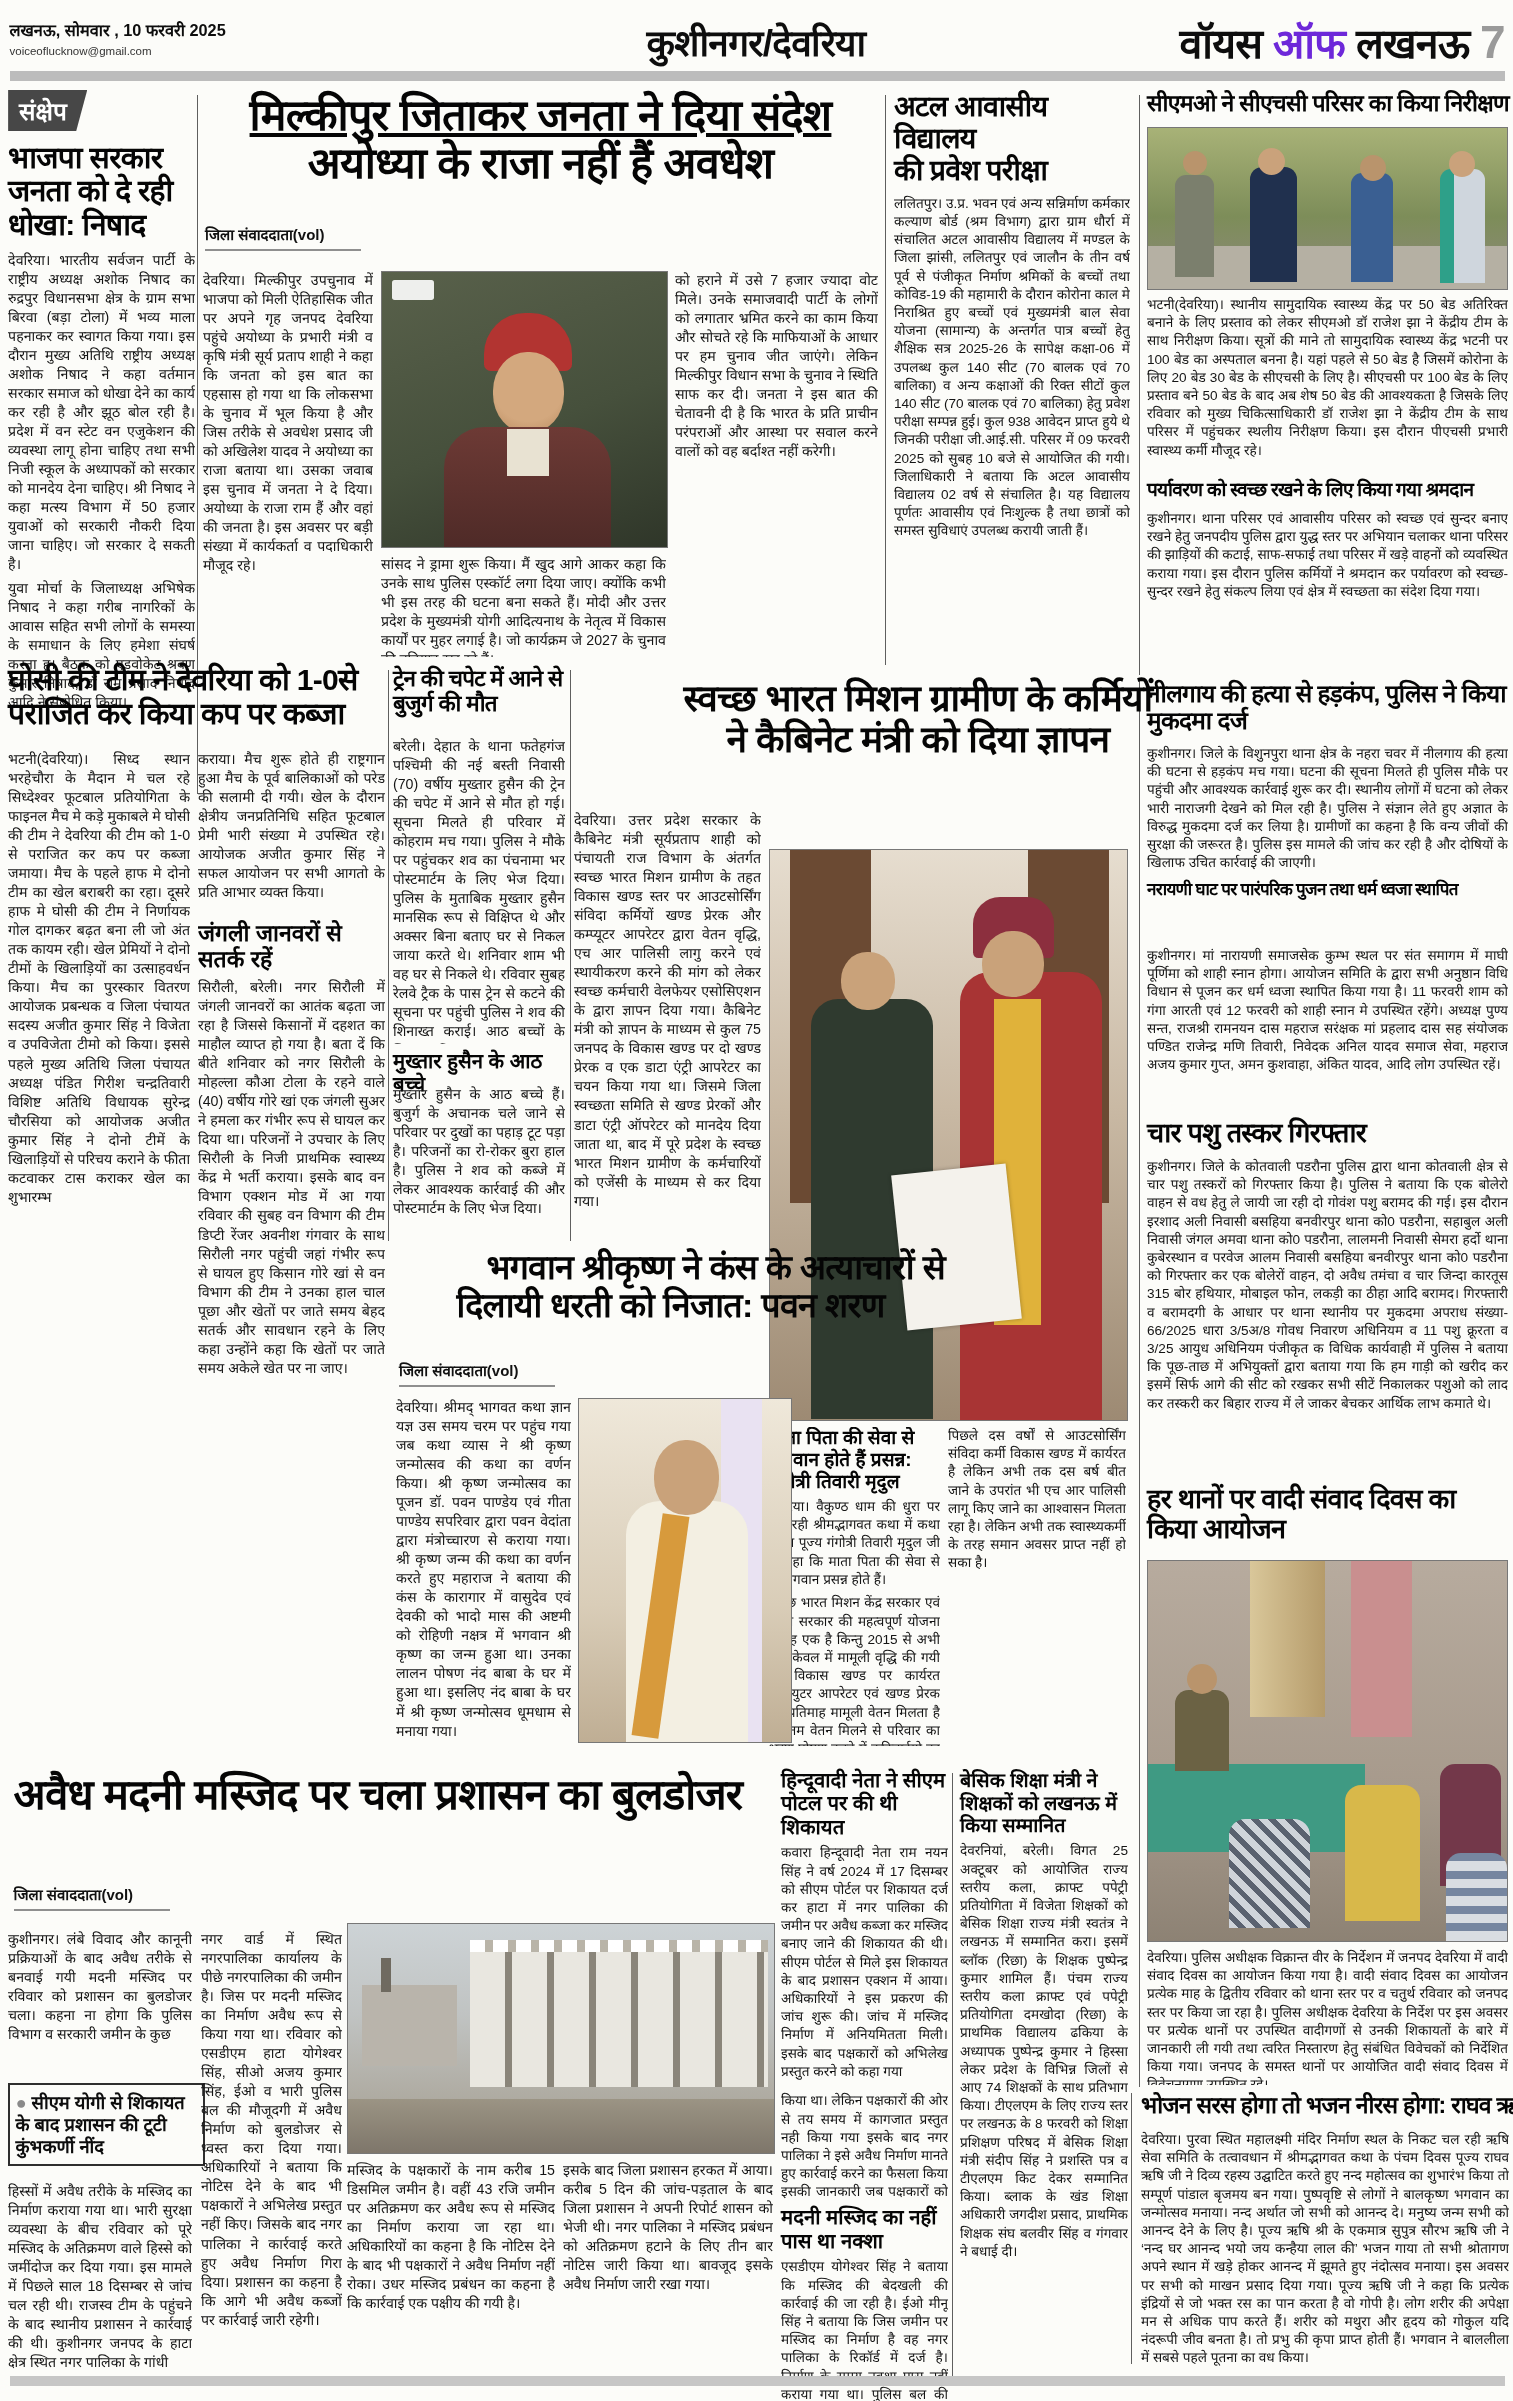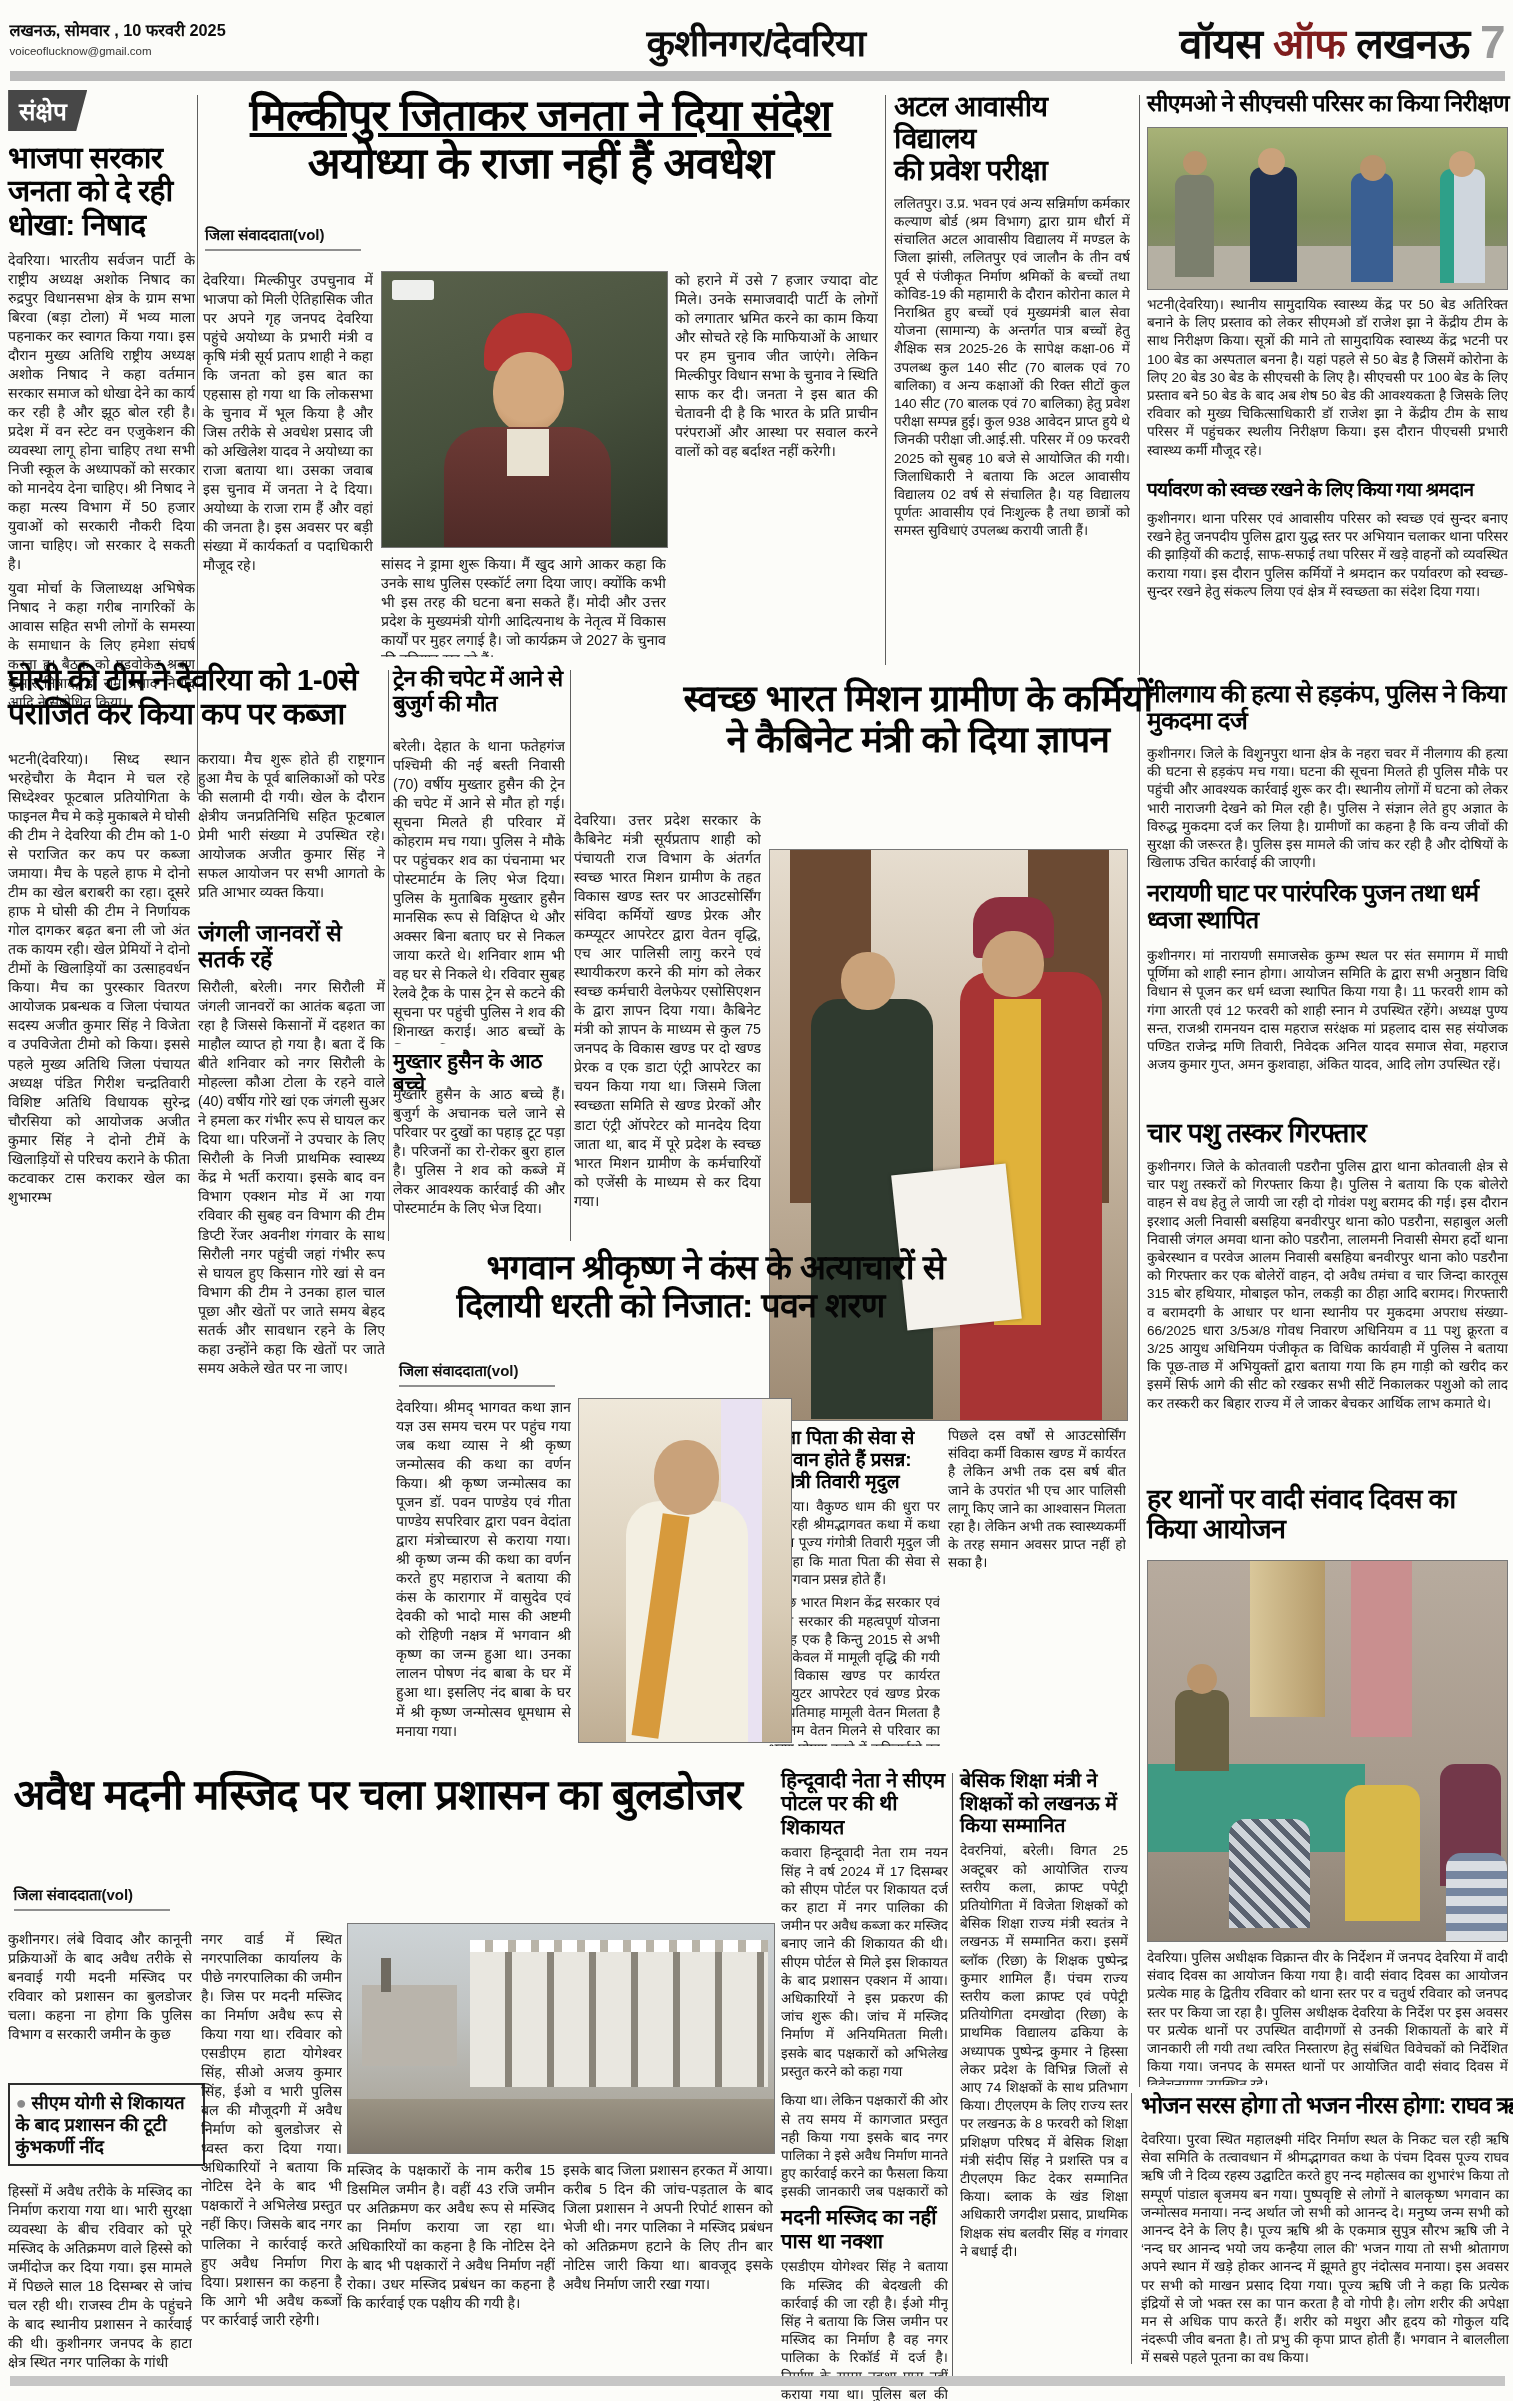--- a/index.html
+++ b/index.html
@@ -21,21 +21,21 @@
 </head>
 <body>
 
 <div class="page">
 
   <div class="abs" style="left:9.5px;top:19px;font-size:16.3px;font-weight:700;">लखनऊ, सोमवार , 10 फरवरी 2025</div>
   <div class="abs" style="left:9.5px;top:45px;font-size:11.5px;color:#333;">voiceoflucknow@gmail.com</div>
   <div class="abs center" style="left:556px;top:16.3px;width:400px;font-size:37px;font-weight:800;letter-spacing:-0.7px;">कुशीनगर/देवरिया</div>
   <div class="abs" style="left:1085px;top:13.6px;width:420px;text-align:right;font-size:41px;font-weight:800;letter-spacing:-0.7px;white-space:nowrap;">
     <span>वॉयस</span>
-    <span style="color:#7f1d1d;">ऑफ</span>
+    <span style="color:#6d28d9;">ऑफ</span>
     <span>लखनऊ</span>
     <span style="color:#9a9a9a;font-size:46px;">7</span>
   </div>
   <div class="grbar" style="left:9.5px;top:71px;width:1495px;height:10.2px;"></div>
 
   <div class="abs" style="left:8.1px;top:90px;width:187px;">
     <div class="badge">संक्षेप</div>
     <div class="hl" style="font-size:30px;margin-top:9.5px;">भाजपा सरकार जनता को दे रही धोखा: निषाद</div>
     <div class="body" style="margin-top:9.5px;">देवरिया। भारतीय सर्वजन पार्टी के राष्ट्रीय अध्यक्ष अशोक निषाद का रुद्रपुर विधानसभा क्षेत्र के ग्राम सभा बिरवा (बड़ा टोला) में भव्य माला पहनाकर कर स्वागत किया गया। इस दौरान मुख्य अतिथि राष्ट्रीय अध्यक्ष अशोक निषाद ने कहा वर्तमान सरकार समाज को धोखा देने का कार्य कर रही है और झूठ बोल रही है। प्रदेश में वन स्टेट वन एजुकेशन की व्यवस्था लागू होना चाहिए तथा सभी निजी स्कूल के अध्यापकों को सरकार को मानदेय देना चाहिए। श्री निषाद ने कहा मत्स्य विभाग में 50 हजार युवाओं को सरकारी नौकरी दिया जाना चाहिए। जो सरकार दे सकती है।</div>
     <div class="body" style="margin-top:4.1px;">युवा मोर्चा के जिलाध्यक्ष अभिषेक निषाद ने कहा गरीब नागरिकों के आवास सहित सभी लोगों के समस्या के समाधान के लिए हमेशा संघर्ष करता हू। बैठक को एडवोकेट श्रवण कुमार निषाद, डॉ राम प्रसाद निषाद आदि ने संबोधित किया।</div>
@@ -84,21 +84,21 @@
   <div class="abs body small" style="left:1147px;top:296px;width:361px;height:175px;">भटनी(देवरिया)। स्थानीय सामुदायिक स्वास्थ्य केंद्र पर 50 बेड अतिरिक्त बनाने के लिए प्रस्ताव को लेकर सीएमओ डॉ राजेश झा ने केंद्रीय टीम के साथ निरीक्षण किया। सूत्रों की माने तो सामुदायिक स्वास्थ्य केंद्र भटनी पर 100 बेड का अस्पताल बनना है। यहां पहले से 50 बेड है जिसमें कोरोना के लिए 20 बेड 30 बेड के सीएचसी के लिए है। सीएचसी पर 100 बेड के लिए प्रस्ताव बने 50 बेड के बाद अब शेष 50 बेड की आवश्यकता है जिसके लिए रविवार को मुख्य चिकित्साधिकारी डॉ राजेश झा ने केंद्रीय टीम के साथ परिसर में पहुंचकर स्थलीय निरीक्षण किया। इस दौरान पीएचसी प्रभारी स्वास्थ्य कर्मी मौजूद रहे।</div>
 
   <div class="abs hl" style="left:1147px;top:479px;width:361px;font-size:19px;">पर्यावरण को स्वच्छ रखने के लिए किया गया श्रमदान</div>
   <div class="abs body small" style="left:1147px;top:510px;width:361px;height:163px;">कुशीनगर। थाना परिसर एवं आवासीय परिसर को स्वच्छ एवं सुन्दर बनाए रखने हेतु जनपदीय पुलिस द्वारा युद्ध स्तर पर अभियान चलाकर थाना परिसर की झाड़ियों की कटाई, साफ-सफाई तथा परिसर में खड़े वाहनों को व्यवस्थित कराया गया। इस दौरान पुलिस कर्मियों ने श्रमदान कर पर्यावरण को स्वच्छ-सुन्दर रखने हेतु संकल्प लिया एवं क्षेत्र में स्वच्छता का संदेश दिया गया।</div>
 
   <div class="vrule" style="left:1139px;top:680px;height:1407px;"></div>
 
   <div class="abs hl" style="left:1147px;top:680px;width:361px;font-size:24.4px;">नीलगाय की हत्या से हड़कंप, पुलिस ने किया मुकदमा दर्ज</div>
   <div class="abs body small" style="left:1147px;top:745px;width:361px;height:130px;">कुशीनगर। जिले के विशुनपुरा थाना क्षेत्र के नहरा चवर में नीलगाय की हत्या की घटना से हड़कंप मच गया। घटना की सूचना मिलते ही पुलिस मौके पर पहुंची और आवश्यक कार्रवाई शुरू कर दी। स्थानीय लोगों में घटना को लेकर भारी नाराजगी देखने को मिल रही है। पुलिस ने संज्ञान लेते हुए अज्ञात के विरुद्ध मुकदमा दर्ज कर लिया है। ग्रामीणों का कहना है कि वन्य जीवों की सुरक्षा की जरूरत है। पुलिस इस मामले की जांच कर रही है और दोषियों के खिलाफ उचित कार्रवाई की जाएगी।</div>
 
-  <div class="abs hl" style="left:1147px;top:880px;width:361px;font-size:24px;">नरायणी घाट पर पारंपरिक पुजन तथा धर्म ध्वजा स्थापित</div>
+  <div class="abs hl" style="left:1147px;top:880px;width:361px;font-size:17px;">नरायणी घाट पर पारंपरिक पुजन तथा धर्म ध्वजा स्थापित</div>
   <div class="abs body small" style="left:1147px;top:947px;width:361px;height:163px;">कुशीनगर। मां नारायणी समाजसेक कुम्भ स्थल पर संत समागम में माघी पूर्णिमा को शाही स्नान होगा। आयोजन समिति के द्वारा सभी अनुष्ठान विधि विधान से पूजन कर धर्म ध्वजा स्थापित किया गया है। 11 फरवरी शाम को गंगा आरती एवं 12 फरवरी को शाही स्नान मे उपस्थित रहेंगे। अध्यक्ष पुण्य सन्त, राजश्री रामनयन दास महराज सरंक्षक मां प्रहलाद दास सह संयोजक पण्डित राजेन्द्र मणि तिवारी, निवेदक अनिल यादव समाज सेवा, महराज अजय कुमार गुप्त, अमन कुशवाहा, अंकित यादव, आदि लोग उपस्थित रहें।</div>
 
   <div class="abs hl" style="left:1147px;top:1118px;width:361px;font-size:27px;">चार पशु तस्कर गिरफ्तार</div>
   <div class="abs body small" style="left:1147px;top:1158px;width:361px;height:313px;">कुशीनगर। जिले के कोतवाली पडरौना पुलिस द्वारा थाना कोतवाली क्षेत्र से चार पशु तस्करों को गिरफ्तार किया है। पुलिस ने बताया कि एक बोलेरो वाहन से वध हेतु ले जायी जा रही दो गोवंश पशु बरामद की गई। इस दौरान इरशाद अली निवासी बसहिया बनवीरपुर थाना को0 पडरौना, सहाबुल अली निवासी जंगल अमवा थाना को0 पडरौना, लालमनी निवासी सेमरा हर्दो थाना कुबेरस्थान व परवेज आलम निवासी बसहिया बनवीरपुर थाना को0 पडरौना को गिरफ्तार कर एक बोलेरों वाहन, दो अवैध तमंचा व चार जिन्दा कारतूस 315 बोर हथियार, मोबाइल फोन, लकड़ी का ठीहा आदि बरामद। गिरफ्तारी व बरामदगी के आधार पर थाना स्थानीय पर मुकदमा अपराध संख्या- 66/2025 धारा 3/5अ/8 गोवध निवारण अधिनियम व 11 पशु क्रूरता व 3/25 आयुध अधिनियम पंजीकृत क विधिक कार्यवाही में पुलिस ने बताया कि पूछ-ताछ में अभियुक्तों द्वारा बताया गया कि हम गाड़ी को खरीद कर इसमें सिर्फ आगे की सीट को रखकर सभी सीटें निकालकर पशुओ को लाद कर तस्करी कर बिहार राज्य में ले जाकर बेचकर आर्थिक लाभ कमाते थे।</div>
 
   <div class="abs hl" style="left:1147px;top:1484px;width:361px;font-size:27px;">हर थानों पर वादी संवाद दिवस का किया आयोजन</div>
   <div class="photo" style="left:1147px;top:1560px;width:359px;height:380px;background:linear-gradient(180deg,#b7ab9e 0%,#a79a8c 60%,#8d8274 100%);">
     <div class="ph-shape" style="left:203px;top:0;width:61px;height:176px;background:#c98f8f;"></div>
     <div class="ph-shape" style="left:102px;top:0;width:75px;height:156px;background:linear-gradient(90deg,#d9c79a,#b59b6a);"></div>
     <div class="ph-shape" style="left:0;top:203px;width:217px;height:88px;background:#3f9a83;"></div>

